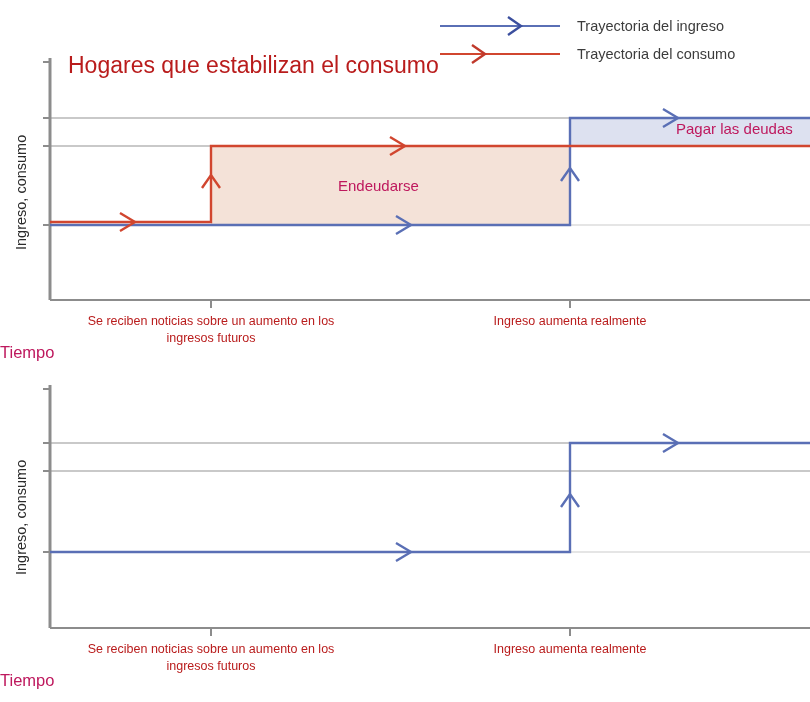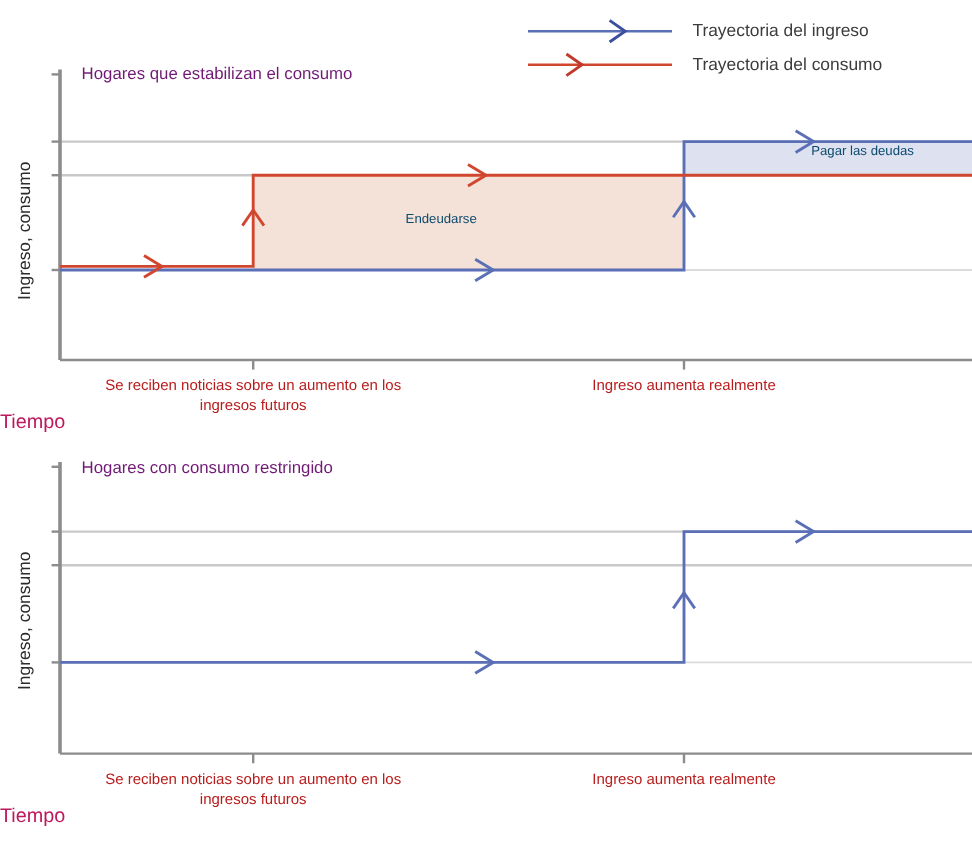--- a/index.html
+++ b/index.html
@@ -59,22 +59,22 @@
   .legend-label {
     font-size: 14.5px;
     color: #3c3c3c;
     margin-left: 17px;
     white-space: nowrap;
     line-height: 1;
   }
 
   .title {
     position: absolute;
-    font-size: 14px;
-    color: #701a75;
+    font-size: 23px;
+    color: #b91c1c;
     white-space: nowrap;
     line-height: 1;
   }
   .title.t1 { left: 68px; top: 54px; }
   .title.t2 { left: 68px; top: 382px; }
 
   .ylabel {
     position: absolute;
     font-size: 14.5px;
     color: #2b2b2b;
@@ -104,22 +104,22 @@
     text-align: center;
     line-height: 1.33;
   }
   .tick-label.a1 { left: 86px; top: 313px; width: 250px; }
   .tick-label.b1 { left: 450px; top: 313px; width: 240px; }
   .tick-label.a2 { left: 86px; top: 641px; width: 250px; }
   .tick-label.b2 { left: 450px; top: 641px; width: 240px; }
 
   .annot {
     position: absolute;
-    font-size: 11px;
-    color: #0c4a6e;
+    font-size: 15px;
+    color: #be185d;
     white-space: nowrap;
     line-height: 1;
   }
   .annot.ann-debt { left: 338px; top: 178px; text-align: right; }
   .annot.ann-repay { left: 676px; top: 121px; }
 </style>
 </head>
 <body>
 
 <div class="figure">
@@ -211,19 +211,18 @@
   </div>
 
   <div class="title t1">Hogares que estabilizan el consumo</div>
   <div class="ylabel y1">Ingreso, consumo</div>
   <div class="xlabel x1">Tiempo</div>
   <div class="tick-label a1">Se reciben noticias sobre un aumento en los ingresos futuros</div>
   <div class="tick-label b1">Ingreso aumenta realmente</div>
   <div class="annot ann-debt">Endeudarse</div>
   <div class="annot ann-repay">Pagar las deudas</div>
 
-  <div class="title t2">Hogares con consumo restringido</div>
   <div class="ylabel y2">Ingreso, consumo</div>
   <div class="xlabel x2">Tiempo</div>
   <div class="tick-label a2">Se reciben noticias sobre un aumento en los ingresos futuros</div>
   <div class="tick-label b2">Ingreso aumenta realmente</div>
 
 </div>
 
 </body></html>

